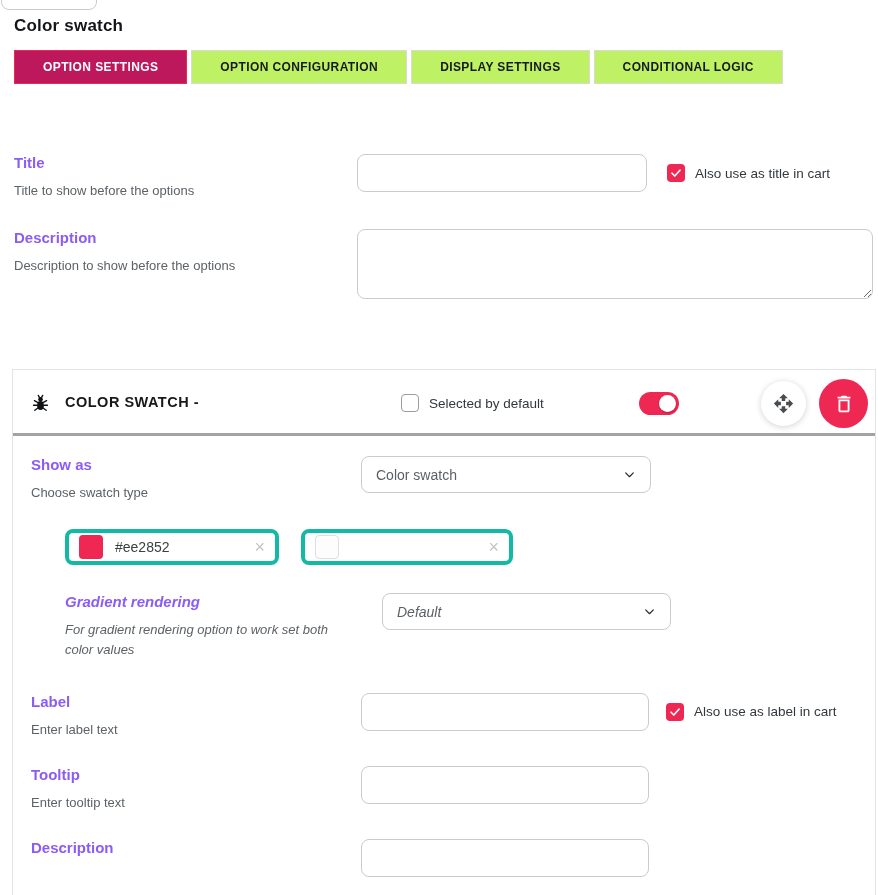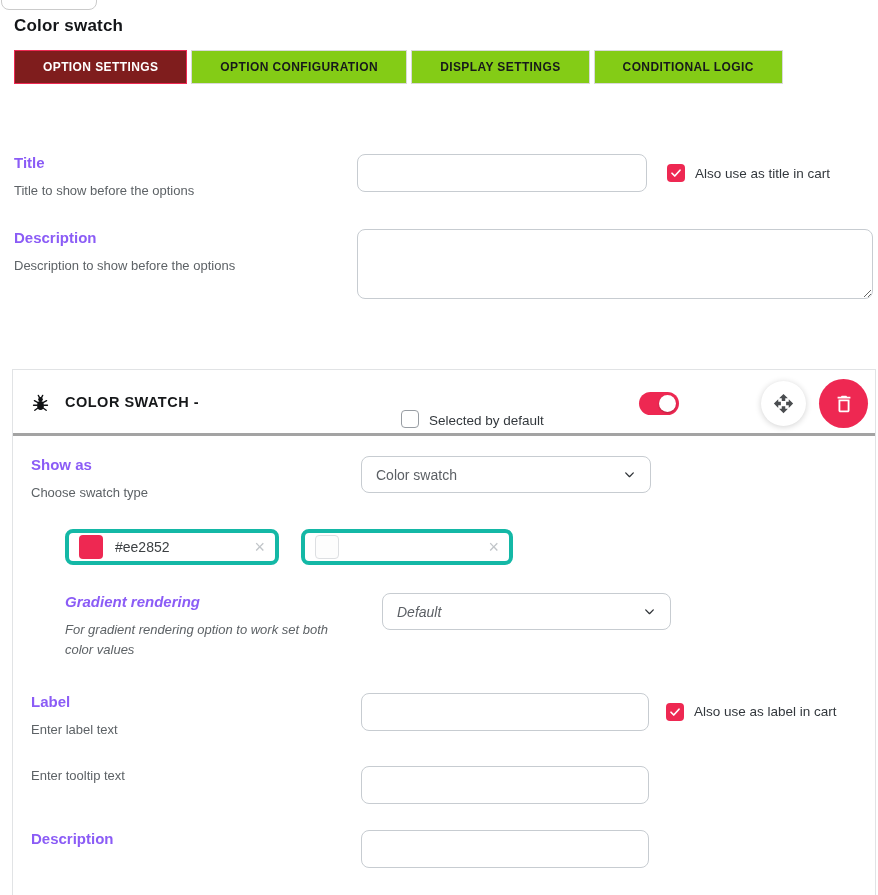--- a/index.html
+++ b/index.html
@@ -12,22 +12,22 @@
   
   .top-cut { position:absolute; top:-30px; left:1px; width:96px; height:40px;
     border:1px solid #cbcbcb; border-radius:8px; background:#fff; }
 
   .page-title { margin:16px 0 0 14px; font-size:17px; font-weight:700; color:#141619; letter-spacing:.2px; }
 
   
   .tabs { display:flex; gap:4px; margin:14px 0 0 14px; }
   .tab { height:34px; display:flex; align-items:center; justify-content:center;
     padding:0 28px; font-size:12px; font-weight:700; letter-spacing:.4px;
-    background:#84cc16; border:1px solid #d9d9d9; color:#17191b; cursor:pointer; white-space:nowrap; }
-  .tab.active { background:#7f1d1d; border-color:#ee2852; color:#fff; }
+    background:#bef264; border:1px solid #d9d9d9; color:#17191b; cursor:pointer; white-space:nowrap; }
+  .tab.active { background:#be185d; border-color:#ee2852; color:#fff; }
 
   
   .row { display:flex; align-items:flex-start; margin-left:14px; }
   .lcol h3 { margin:0 0 10px 0; font-size:15px; font-weight:700; color:#8b5cf6; }
   .lcol p { margin:0; font-size:13px; color:#5d6266; line-height:1.55; max-width:285px; }
   .row > .lcol { width:343px; }
 
   input[type=text], textarea {
     border:1px solid #c7ccd1; border-radius:8px; background:#fff;
     font-family:"Liberation Sans", sans-serif; font-size:14px; color:#3c4043;
@@ -42,21 +42,21 @@
     display:flex; align-items:center; justify-content:center; }
   .cb.unchecked { border:1.5px solid #989da3; background:#fff; }
   .cb.checked { background:#ee2852; }
   .cbgroup span.cbl { margin-left:10px; font-size:13.5px; color:#33383d; }
 
   
   .section { margin:70px 0 0 12px; width:864px; border:1px solid #e1e3e5; background:#fff; min-height:525px; }
   .section-header { position:relative; height:66px; border-bottom:3px solid #a3a3a3; }
   .sh-bug { position:absolute; left:18px; top:24px; }
   .sh-title { position:absolute; left:52px; top:24px; font-size:14.5px; font-weight:700; letter-spacing:.5px; color:#16181a; }
-  .sh-cb { position:absolute; left:388px; top:20px;align-items:flex-end; }
+  .sh-cb { position:absolute; left:388px; top:14px; }
   .toggle { position:absolute; left:626px; top:22px; width:40px; height:23px; border-radius:12px;
     background:#ee2852; cursor:pointer; }
   .toggle .knob { position:absolute; top:3px; right:3px; width:17px; height:17px; border-radius:50%;
     background:#fff; box-shadow:0 1px 2px rgba(0,0,0,.25); }
   .circle-btn { position:absolute; border-radius:50%; display:flex; align-items:center; justify-content:center; cursor:pointer; }
   .move-btn { left:748px; top:11px; width:45px; height:45px; background:#fff; box-shadow:0 1px 6px rgba(0,0,0,.18); }
   .delete-btn { left:806px; top:9px; width:49px; height:49px; background:#ee2852; }
 
   
   .srow { display:flex; align-items:flex-start; padding-left:18px; }
@@ -210,20 +210,21 @@
         <svg width="12" height="12" viewBox="0 0 24 24">
             <path d="M4 12.5l5.5 5.5L20 6.5" fill="none" stroke="#fff" stroke-width="3.4" stroke-linecap="round" stroke-linejoin="round"></path>
           </svg>
       </span>
       <span class="cbl">Also use as label in cart</span>
     </div>
   </div>
 
   <div class="srow" style="margin-top:26px;">
     <div class="lcol">
+      <h3>Tooltip</h3>
       <p>Enter tooltip text</p>
     </div>
     <input type="text" class="s-input" value="" style="">
   </div>
 
   <div class="srow" style="margin-top:26px; padding-bottom:30px;">
     <div class="lcol">
       <h3>Description</h3>
 
     </div>

